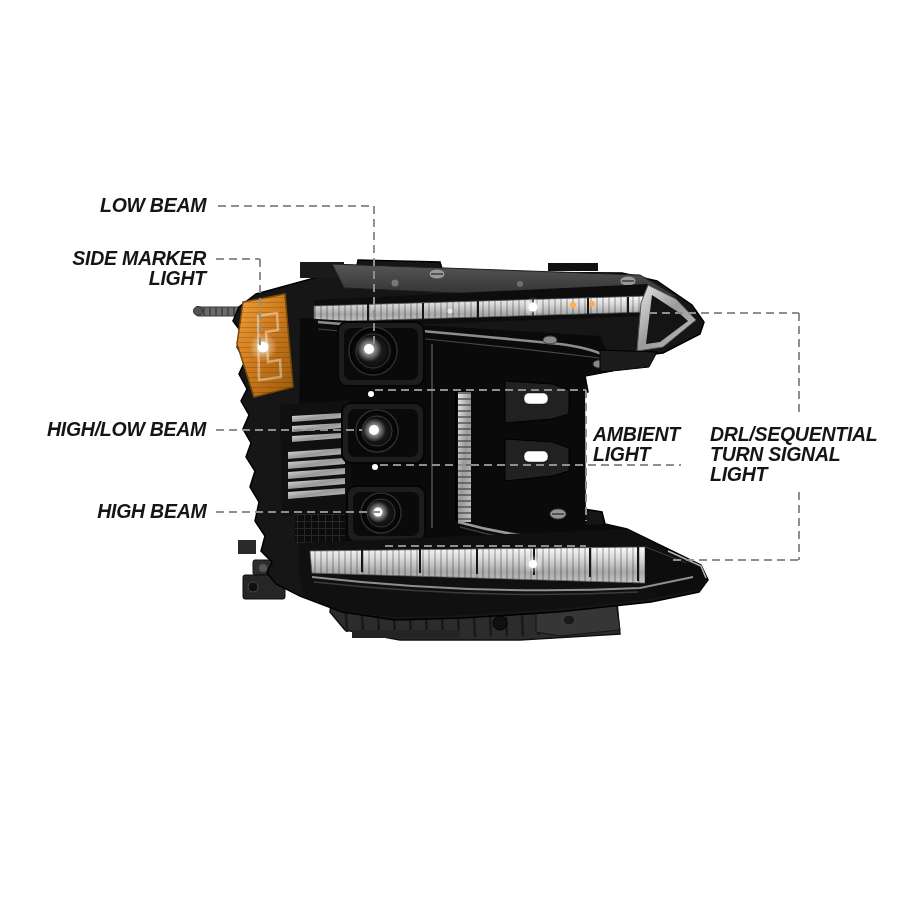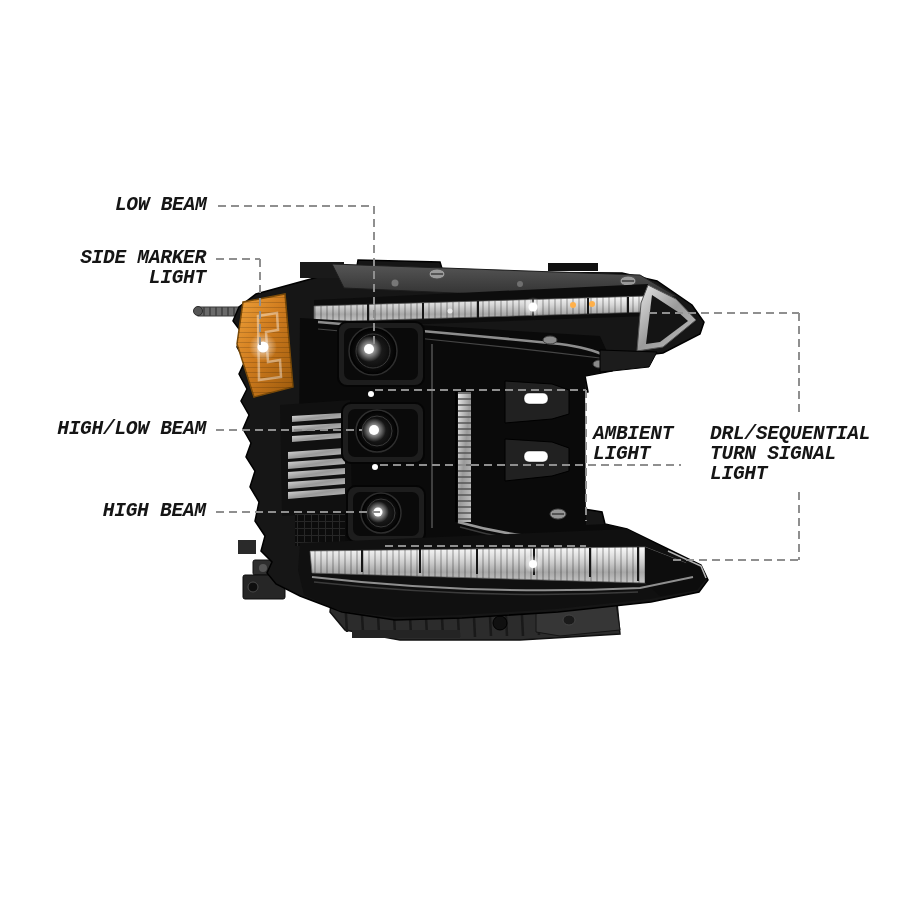--- a/index.html
+++ b/index.html
@@ -1,17 +1,17 @@
 <!DOCTYPE html>
 <html style="--bg: #ffffff; --label-color: #151515; --line-color: #8f8f8f;"><head>
 <meta charset="utf-8">
 <style>
   html,body{margin:0;padding:0;background:#fff;}
   .stage{position:relative;width:900px;height:900px;background:var(--bg,#fff);overflow:hidden;
-         font-family:Liberation Mono, monospace;}
+         font-family:Liberation Sans, sans-serif;}
   .layer{position:absolute;left:0;top:0;width:900px;height:900px;}
   svg.layer{display:block;}
   .callout-label{position:absolute;font-style:italic;font-weight:700;font-size:21px;line-height:0.95;
          color:var(--label-color,#151515);letter-spacing:-0.3px;white-space:pre-line;
          transform:scaleX(.93);}
   .align-right{text-align:right;transform-origin:right center;}
   .align-left{text-align:left;transform-origin:left center;}
   .callout-line{stroke:var(--line-color,#8f8f8f);stroke-width:2;fill:none;stroke-dasharray:8 5;}
 </style>
 </head>

